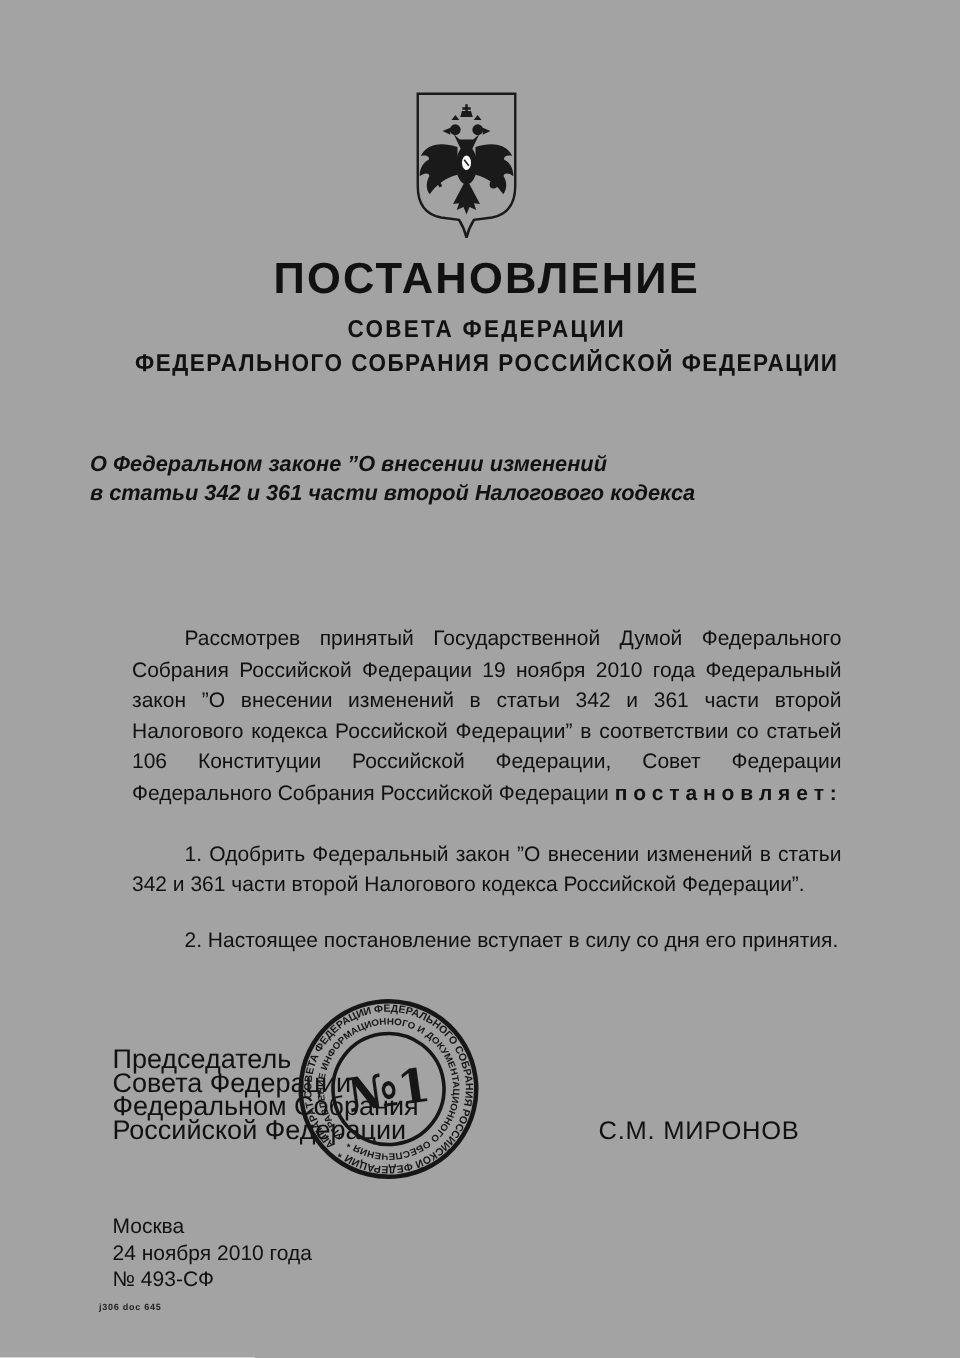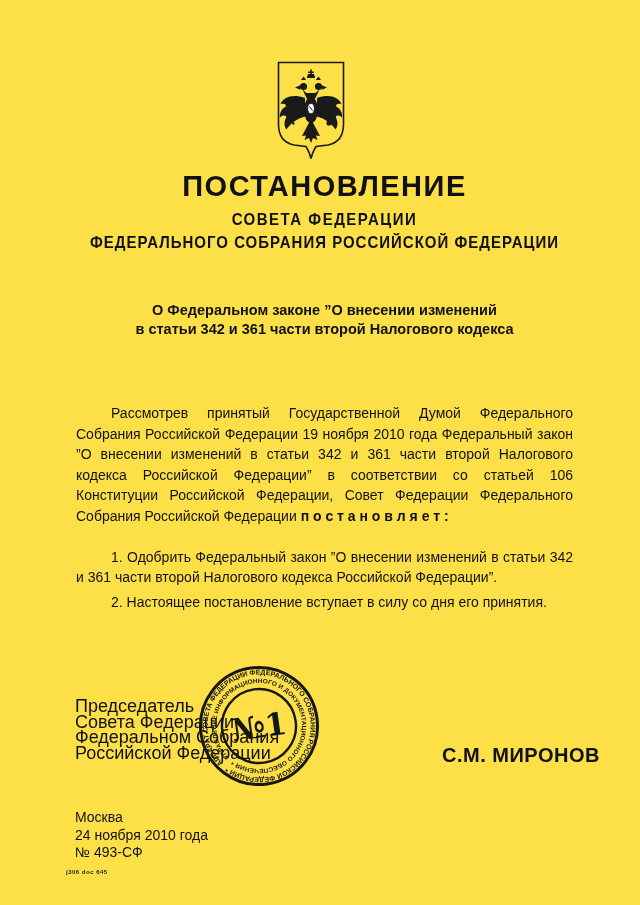--- a/index.html
+++ b/index.html
@@ -1,52 +1,52 @@
 <!DOCTYPE html>
 <html><head>
 <meta charset="utf-8">
 <style>
   html,body{margin:0;padding:0;background:#fff;}
   .page{
-    position:relative;width:640px;height:905px;background:#fde047;overflow:hidden;
+    position:relative;width:640px;height:905px;background:#a3a3a3;overflow:hidden;
     font-family:"Liberation Sans",sans-serif;color:#111;
   }
   .arms{position:absolute;top:61px;left:277px;width:68px;height:100px;}
   .doc-title{
     position:absolute;top:170px;left:72px;width:505px;text-align:center;
     font-size:29px;font-weight:bold;letter-spacing:1.5px;white-space:nowrap;
   }
   .doc-subtitle1{
     position:absolute;top:211px;left:72px;width:505px;text-align:center;
     font-size:15px;font-weight:bold;letter-spacing:1.5px;white-space:nowrap;
     transform:scaleY(1.08);
   }
   .doc-subtitle2{
     position:absolute;top:234px;left:72px;width:505px;text-align:center;
     font-size:15px;font-weight:bold;letter-spacing:1px;white-space:nowrap;
     transform:scaleY(1.08);
   }
   .subject{
-    position:absolute;top:301px;left:60px;width:529px;text-align:center;
-    font-size:14.5px;font-weight:bold;line-height:18.5px;
+    position:absolute;top:301px;left:60px;width:529px;
+    font-size:14.5px;font-weight:bold;line-height:18.5px;font-style:italic;
   }
   .body-text{
     position:absolute;top:399px;left:72px;width:505px;
     font-size:14px;line-height:20.6px;text-align:justify;
   }
-  .body-text p{margin:4px;text-indent:35px;}
+  .body-text p{margin:16px;text-indent:35px;}
   .body-text p.intro{margin-bottom:20px;}
   .resolves{font-weight:bold;}
   .signature{
     position:absolute;top:699px;left:75px;z-index:1;
     font-size:18px;font-weight:normal;line-height:15.5px;white-space:nowrap;
   }
   .sig-name{
     position:absolute;top:744px;left:399px;z-index:1;
-    font-size:20px;font-weight:bold;letter-spacing:0.5px;white-space:nowrap;margin-left:43px;
+    font-size:17px;font-weight:normal;letter-spacing:0.5px;white-space:nowrap;
   }
   .stamp{
     position:absolute;top:664px;left:197px;width:124px;height:124px;
     transform:rotate(-8deg);z-index:2;
   }
   .footer{
     position:absolute;top:809px;left:75px;
     font-size:14px;line-height:17.5px;white-space:nowrap;
   }
   .file-note{

